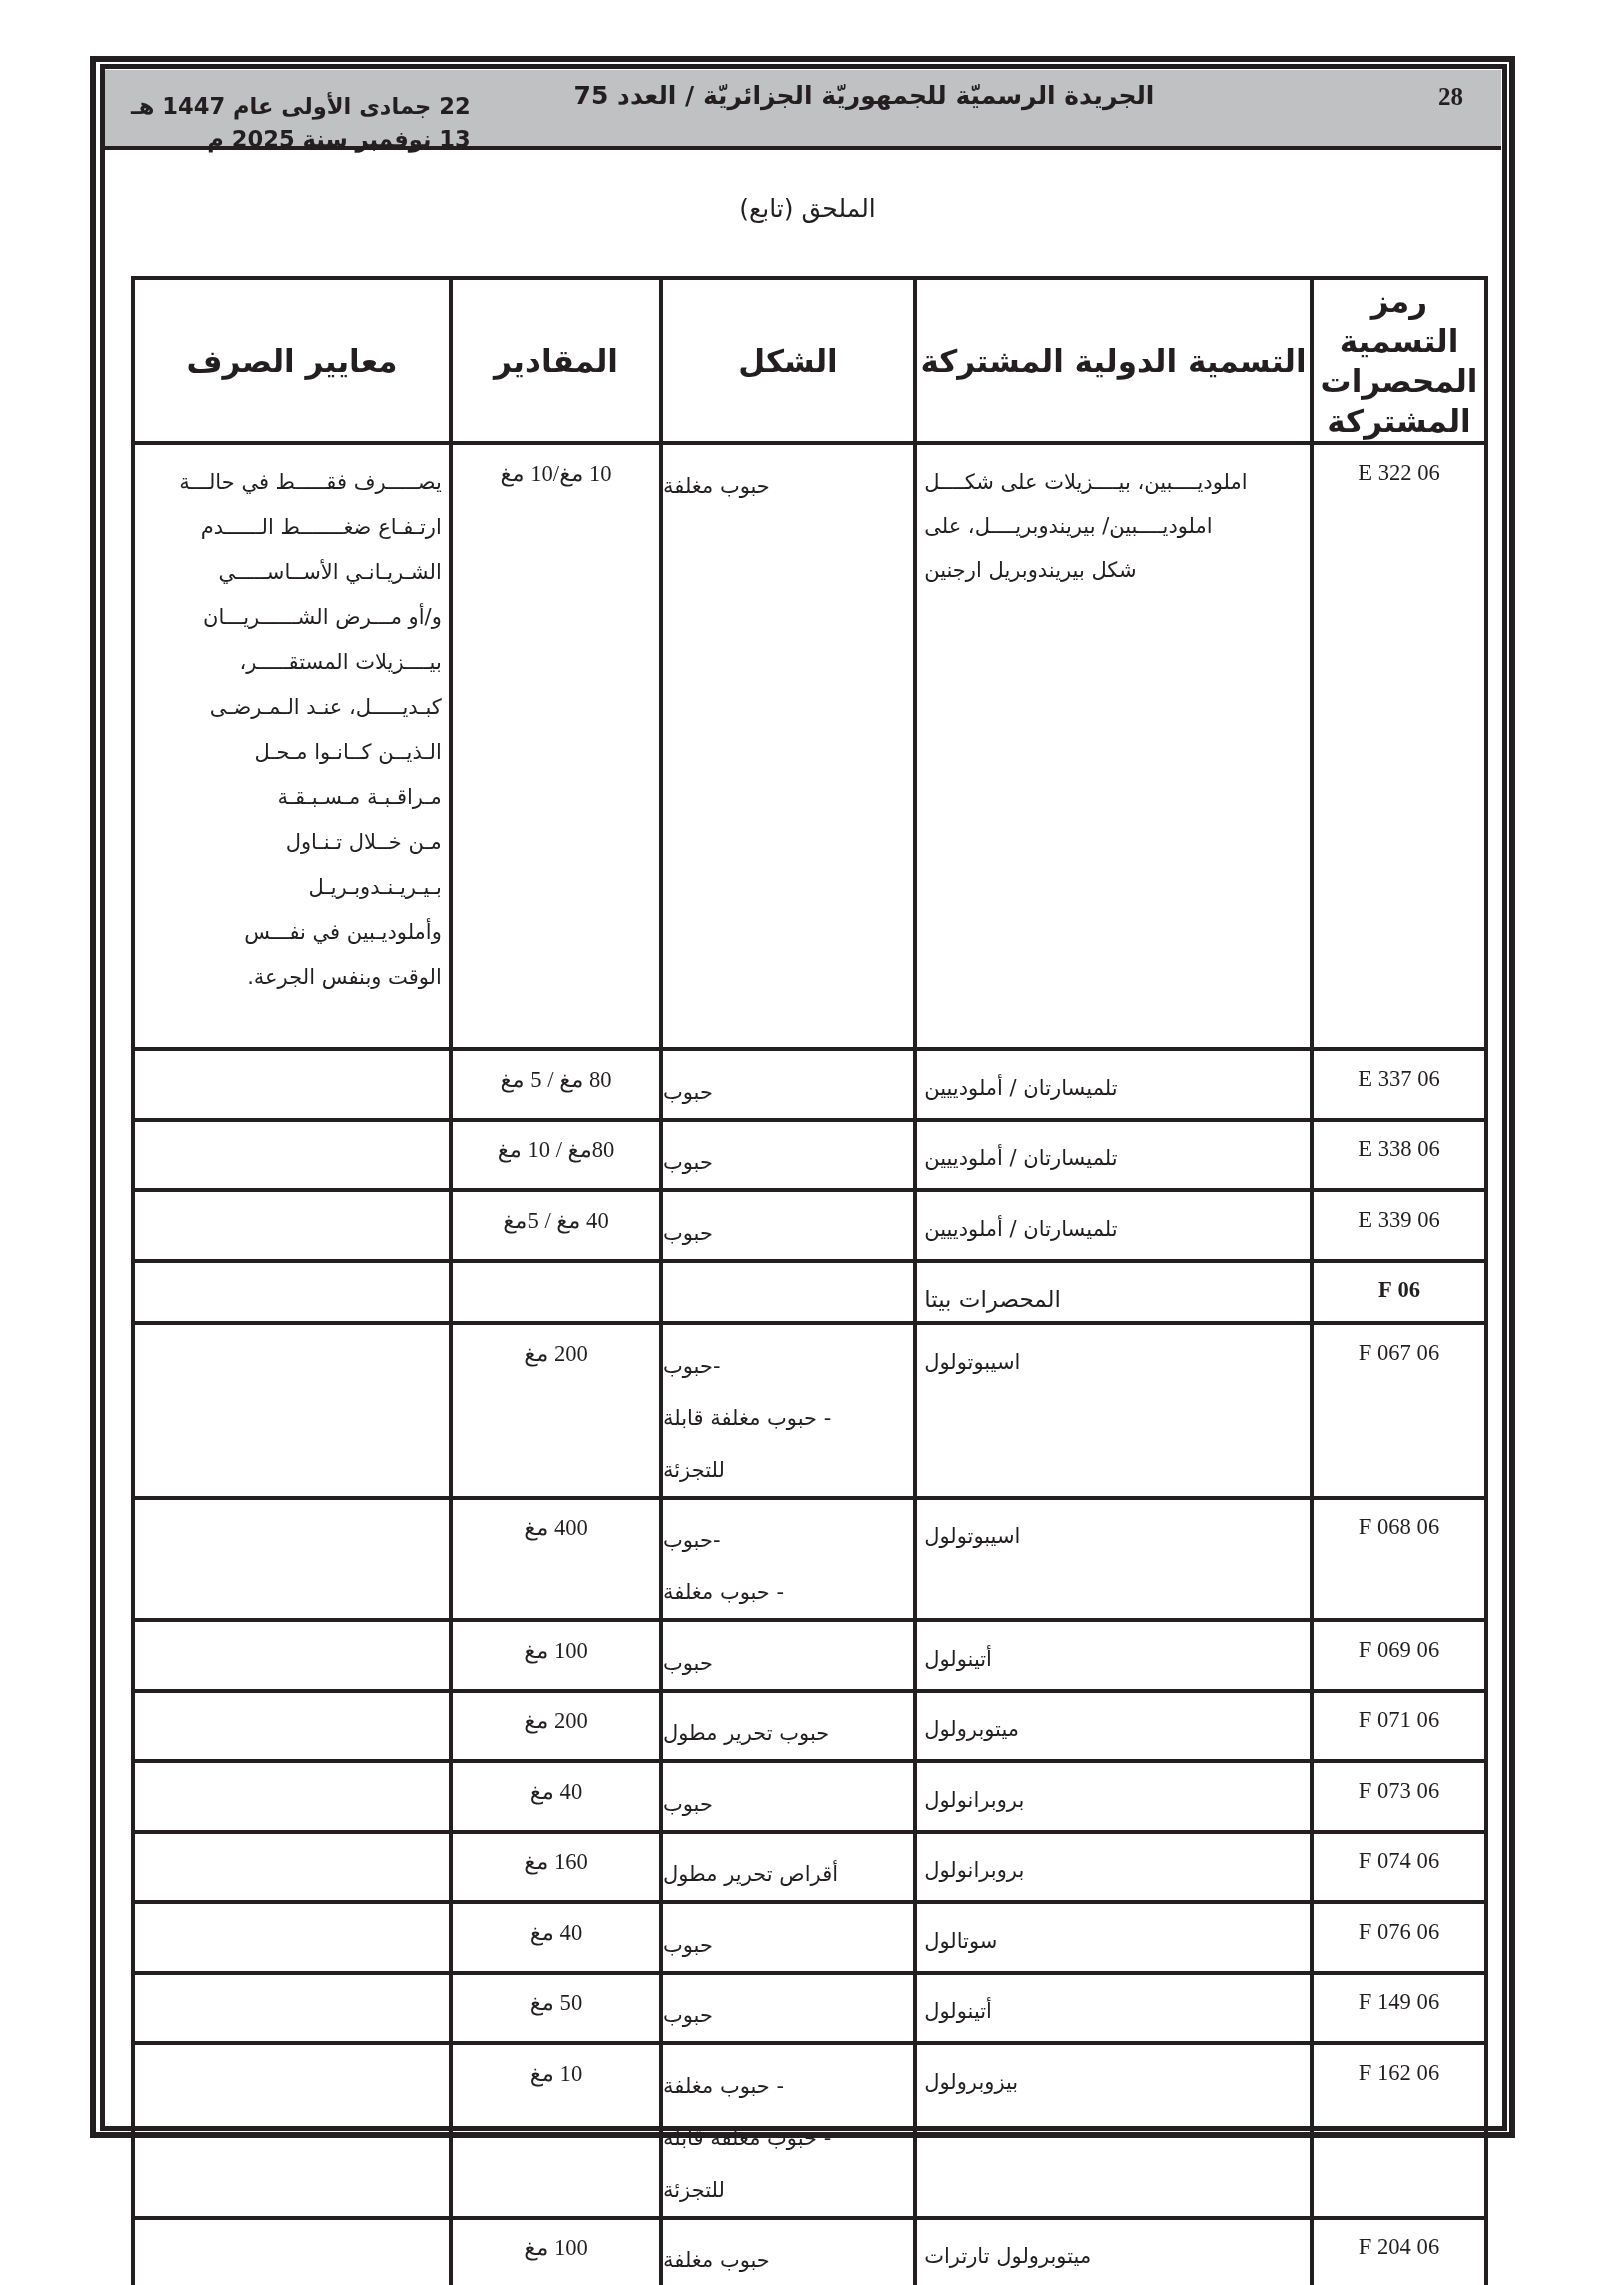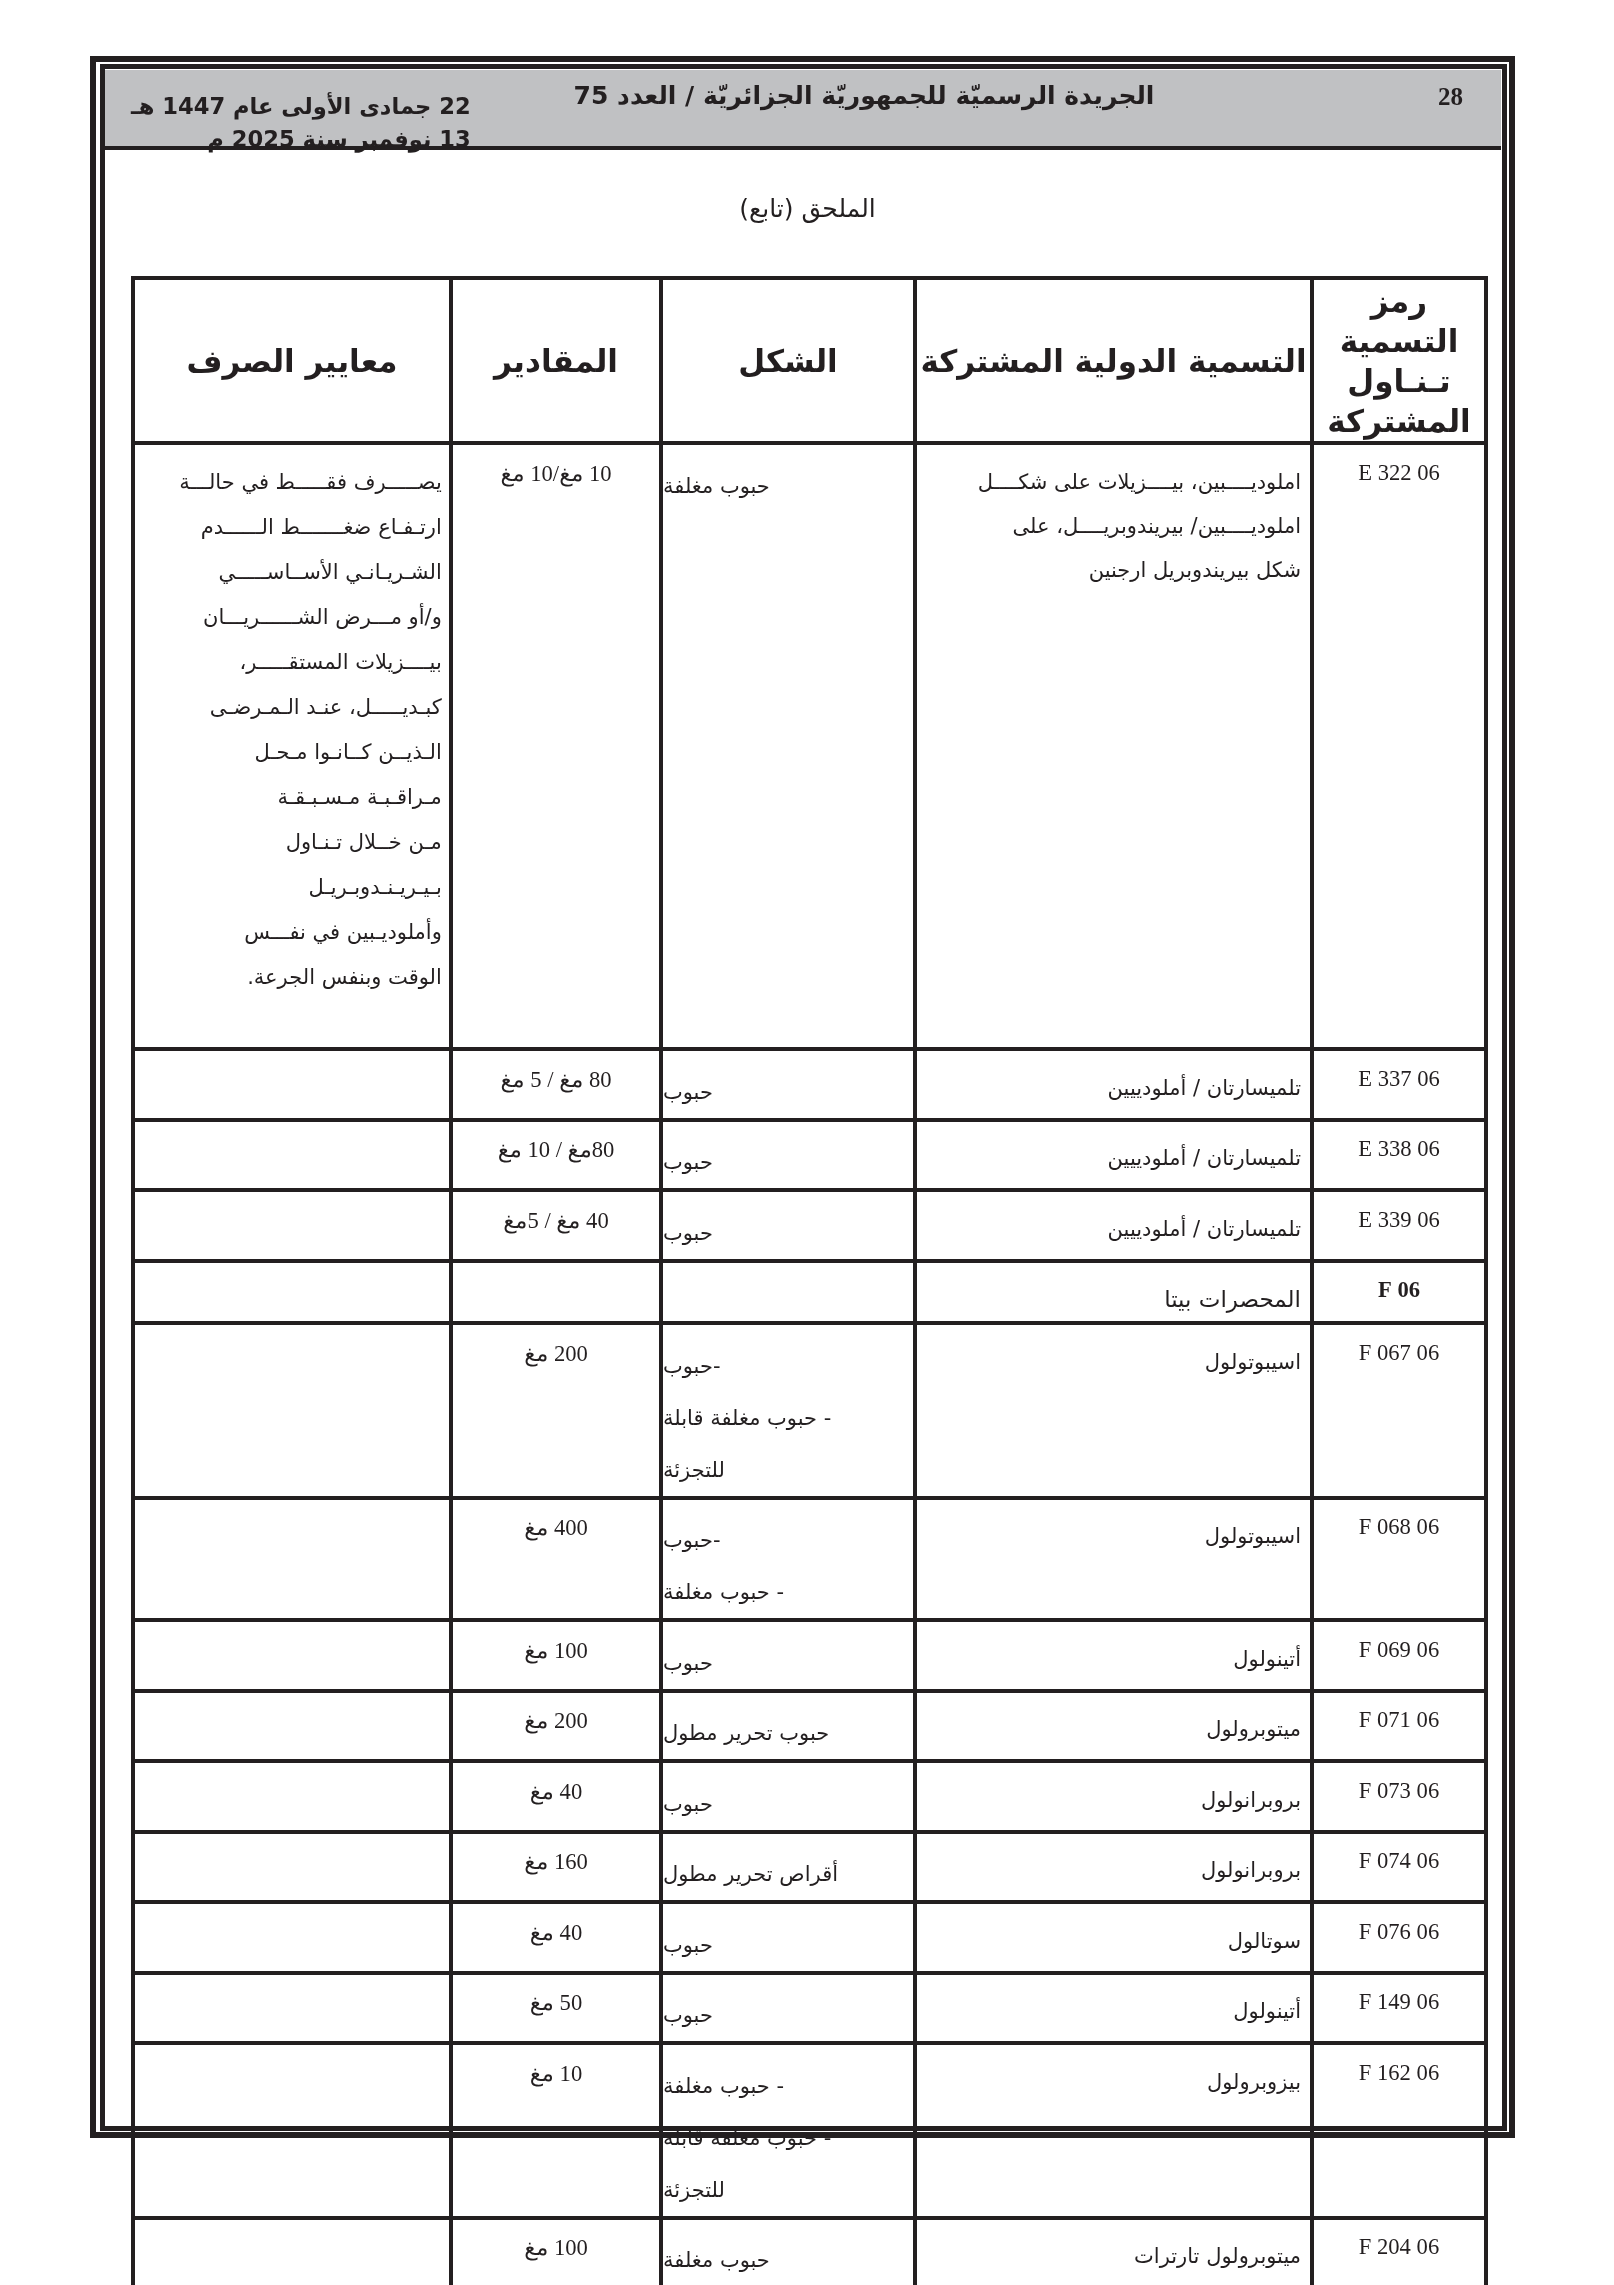--- a/index.html
+++ b/index.html
@@ -11,21 +11,21 @@
     .hdr-title { position:absolute; left:13px; right:0; top:11px; text-align:center; font-weight:bold; font-size:25px; direction:rtl; padding-left:109px; }
     .hdr-date { position:absolute; left:12.7px; top:20px; direction:rtl; text-align:right; font-weight:bold; font-size:22.6px; line-height:33px; width:353px; }
     .annex-title { position:absolute; left:0; right:0; top:194px; text-align:center; direction:rtl; font-size:25px; }
     .annex-title b { font-weight:normal; }
     table.annex { position:absolute; left:131px; top:276px; width:1352px; border-collapse:collapse; direction:rtl; table-layout:fixed; }
     table.annex td, table.annex th { border:4.5px solid #231f20; vertical-align:top; padding:0; }
     th { font-weight:bold; font-size:31px; vertical-align:middle !important; text-align:center; height:161px; }
     th.code-h { line-height:40px; }
     td { font-family:"Liberation Serif", serif; font-size:22.6px; }
     td.code { text-align:center; padding-top:14.5px !important; }
-    td.dci { text-align:right; padding:14.5px 9px 0 7.2px !important; line-height:44px; font-family:"DejaVu Sans", sans-serif; font-size:21px; }
+    td.dci { text-align:left; padding:14.5px 9px 0 7.2px !important; line-height:44px; font-family:"DejaVu Sans", sans-serif; font-size:21px; }
     td.form { text-align:left; padding-top:14.5px !important; line-height:52px; font-family:"DejaVu Sans", sans-serif; font-size:21px; }
     td.dose { text-align:center; padding-top:14.5px !important; }
     td.criteria { text-align:justify; text-align-last:right; padding:14.5px 7.2px 9px 7.2px !important; line-height:45px; font-family:"DejaVu Sans", sans-serif; font-size:21px; }
     .section-name { font-weight:normal; font-size:23px; }
     .section-code { font-weight:bold; }
     .line { display:block; }
   </style>
 </head>
 <body>
 
@@ -51,21 +51,21 @@
     <col style="width:174px">
     <col style="width:397px">
     <col style="width:254px">
     <col style="width:210px">
     <col style="width:318px">
   </colgroup>
   <thead>
     <tr>
       <th class="code-h">
         <span class="line">رمز التسمية</span>
-        <span class="line">تـنـاول</span>
+        <span class="line">المحصرات</span>
         <span class="line">المشتركة</span>
       </th>
       <th>التسمية الدولية المشتركة</th>
       <th>الشكل</th>
       <th>المقادير</th>
       <th>معايير الصرف</th>
     </tr>
   </thead>
   <tbody id="table-body">
       <tr style="height: 606px;">

